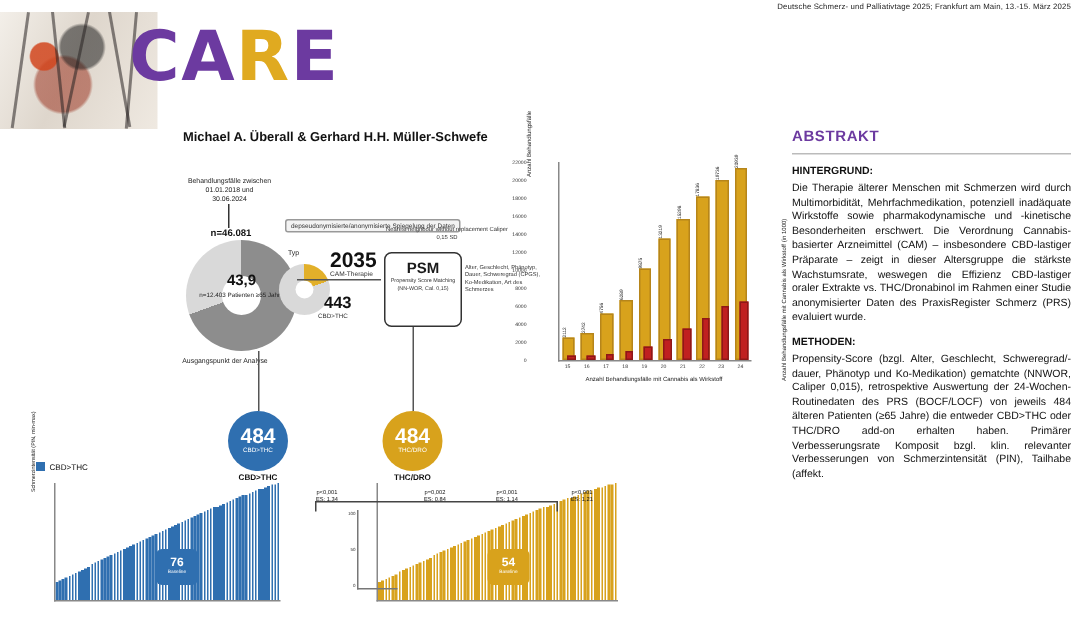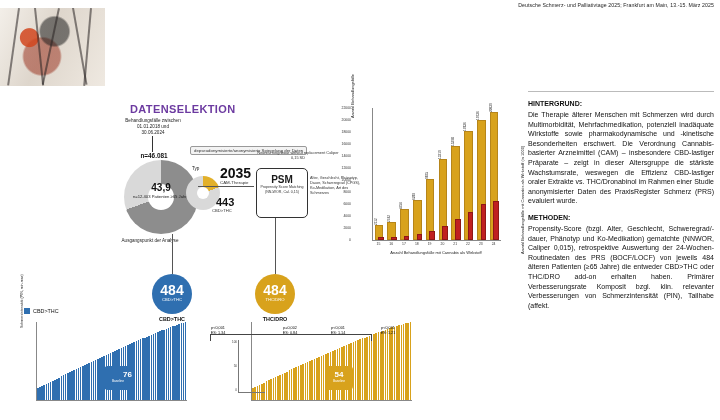--- a/index.html
+++ b/index.html
@@ -187,21 +187,21 @@
   .pi-ytitle{
     position:absolute;left:0px;top:10px;width:84px;
     transform:rotate(-90deg);transform-origin:left top;font-size:3.6px;color:#222;
   }
   .pi-plot{position:absolute;left:16px;top:4px;width:150px;height:78px;border-left:.6px solid #888;border-bottom:.6px solid #888;overflow:hidden;}
   .pi-bar{position:absolute;bottom:0;background:#2f6fb0;width:1.5px;}
   .pi-badge{
     position:absolute;left:84px;top:48px;width:28px;height:24px;border-radius:4px;
     background:#2f6fb0;color:#fff;text-align:center;
   }
-  .pi-badge .n{font-size:8px;font-weight:bold;line-height:9px;margin-top:4px;text-align:right;}
+  .pi-badge .n{font-size:8px;font-weight:bold;line-height:9px;margin-top:4px;}
   .pi-badge .s{font-size:3.2px;}
 
   .thcdro-chart{position:absolute;left:235px;top:318px;width:180px;height:96px;}
   .td-plot{position:absolute;left:16px;top:4px;width:160px;height:78px;border-left:.6px solid #888;border-bottom:.6px solid #888;overflow:hidden;}
   .td-bar{position:absolute;bottom:0;background:#d8a21c;width:1.5px;}
   .td-badge{
     position:absolute;left:90px;top:48px;width:28px;height:24px;border-radius:4px;
     background:#d8a21c;color:#fff;text-align:center;
   }
   .td-badge .n{font-size:8px;font-weight:bold;line-height:9px;margin-top:4px;}
@@ -225,26 +225,28 @@
   <div class="conf-line">Deutsche Schmerz- und Palliativtage 2025; Frankfurt am Main, 13.-15. März 2025</div>
 
   <div class="header">
     <div class="head-art">
       <div class="streak" style="left:18px;top:0;height:78px;transform:rotate(8deg)"></div>
       <div class="streak" style="left:34px;top:0;height:78px;transform:rotate(-6deg)"></div>
       <div class="streak" style="left:58px;top:0;height:78px;transform:rotate(12deg)"></div>
       <div class="streak" style="left:72px;top:0;height:78px;transform:rotate(-10deg)"></div>
       <div class="streak" style="left:90px;top:0;height:78px;transform:rotate(5deg)"></div>
     </div>
-  </div>
-
-
-  <div class="sec-h" id="datenselektion">DATENSELEKTION</div>
+    <div class="care-word">CA<span class="r">R</span>E</div>
+  </div>
+
+  <div class="authors">Michael A. Überall &amp; Gerhard H.H. Müller-Schwefe</div>
+
 
   <div class="abs-col">
+    <div class="abs-title">ABSTRAKT</div>
     <div class="abs-divider"></div>
     <div class="abs-sub">HINTERGRUND:</div>
     <div class="abs-p">Die Therapie älterer Menschen mit Schmerzen wird durch Multimorbidität, Mehrfachmedikation, potenziell inadäquate Wirkstoffe sowie pharmakodynamische und -kinetische Besonderheiten erschwert. Die Verordnung Cannabis-basierter Arzneimittel (CAM) – insbesondere CBD-lastiger Präparate – zeigt in dieser Altersgruppe die stärkste Wachstumsrate, weswegen die Effizienz CBD-lastiger oraler Extrakte vs. THC/Dronabinol im Rahmen einer Studie anonymisierter Daten des PraxisRegister Schmerz (PRS) evaluiert wurde.</div>
     <div class="abs-sub">METHODEN:</div>
     <div class="abs-p">Propensity-Score (bzgl. Alter, Geschlecht, Schweregrad/-dauer, Phänotyp und Ko-Medikation) gematchte (NNWOR, Caliper 0,015), retrospektive Auswertung der 24-Wochen-Routinedaten des PRS (BOCF/LOCF) von jeweils 484 älteren Patienten (≥65 Jahre) die entweder CBD&gt;THC oder THC/DRO add-on erhalten haben. Primärer Verbesserungsrate Komposit bzgl. klin. relevanter Verbesserungen von Schmerzintensität (PIN), Tailhabe (affekt.</div>
   </div>
 
   <div class="note-left">Behandlungsfälle zwischen 01.01.2018 und 30.06.2024</div>
   <div class="bracket-v"></div>
   <div class="n-label">n=46.081</div>

